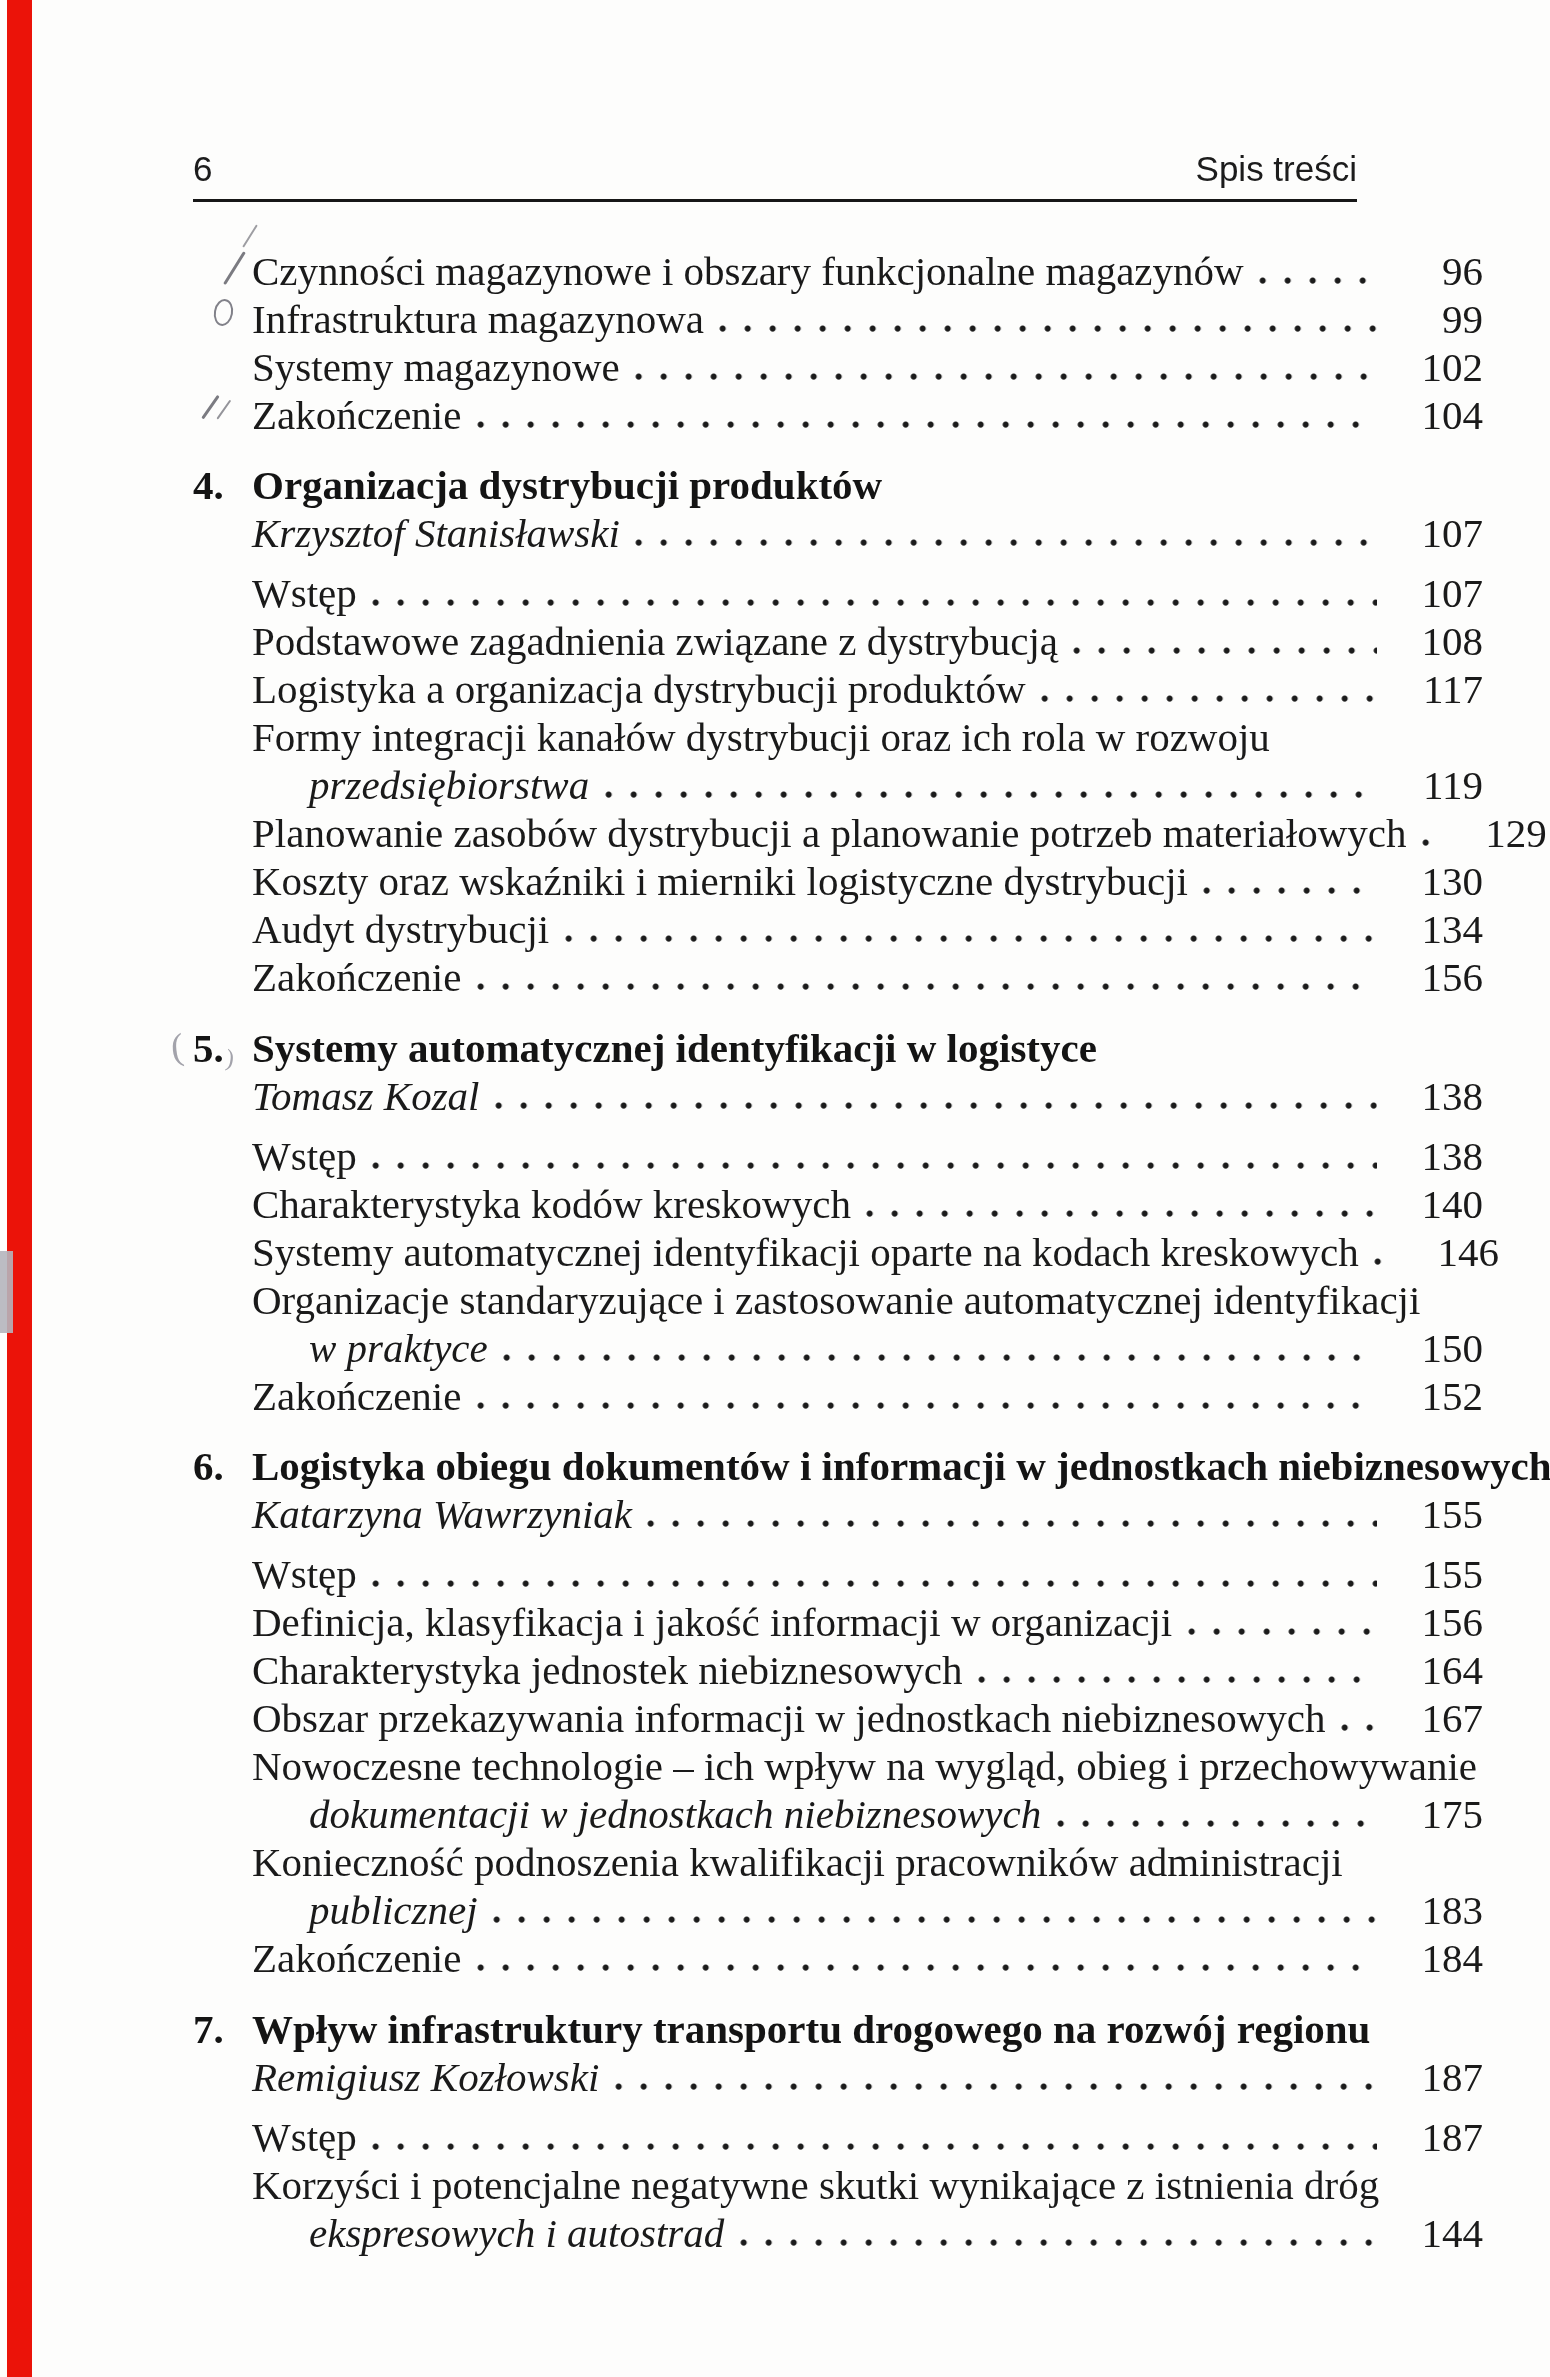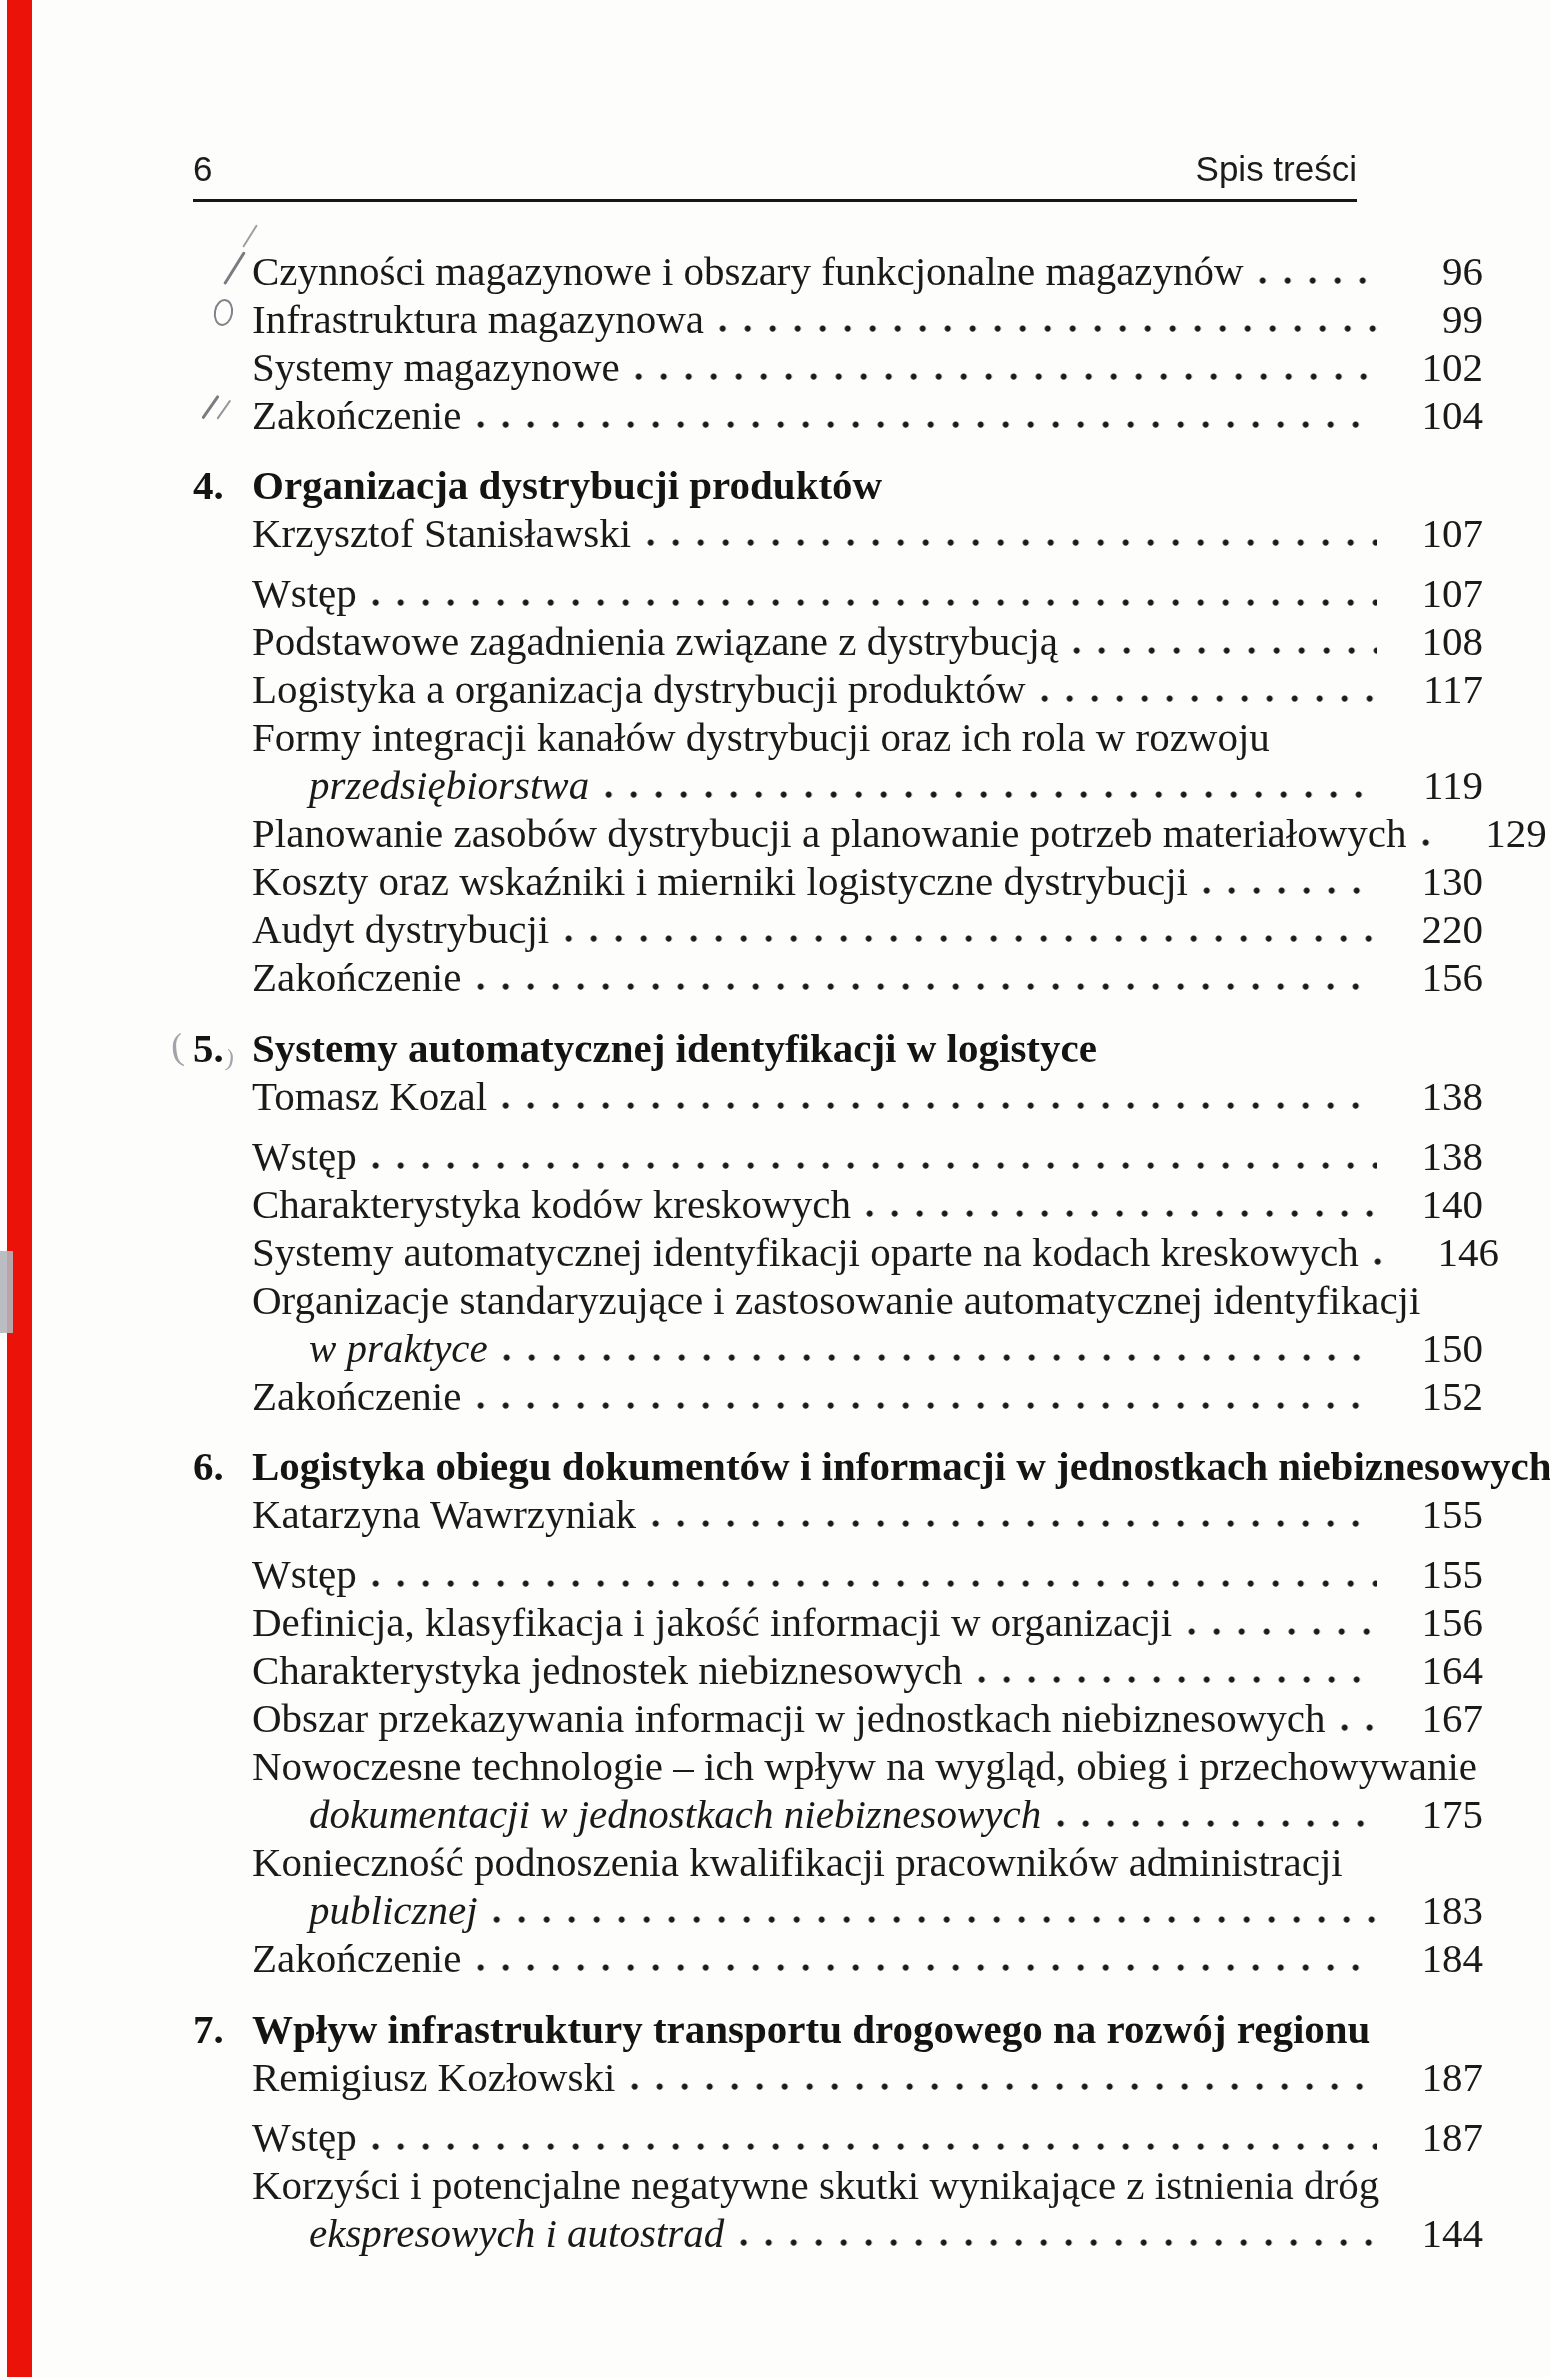--- a/index.html
+++ b/index.html
@@ -35,21 +35,21 @@
   .label{flex:0 0 auto;}
   .label.ind{padding-left:57px;font-style:italic;}
   .leader{
     flex:1 1 auto;min-width:24px;margin:0 12px 0 10.4px;align-self:stretch;
     background-image:radial-gradient(circle at 3.5px 3.5px,#1b1b1b 2.5px,transparent 3.5px);
     background-size:25px 7.8px;background-repeat:repeat-x;background-position:5.2px 30px;
   }
   .pg{flex:0 0 94px;text-align:right;}
   .trow{font-weight:bold;margin-top:22.6px;color:#141414;}
   .trow .num{flex:0 0 59px;}
-  .arow .label{text-align:right;}
+  .arow .label{font-style:italic;text-align:right;}
   .items{margin-top:12px;}
 </style>
 </head>
 <body>
 
 <div class="page">
   <div class="scan-bar" style="background: rgb(235, 19, 9);"></div>
   <div class="scan-patch" style="background: rgb(181, 181, 189);"></div>
 
   <div class="pencil slash-a"></div>
@@ -128,21 +128,21 @@
             <span class="pg">129</span>
           </div>
           <div class="row">
             <span class="label">Koszty oraz wskaźniki i mierniki logistyczne dystrybucji</span>
             <span class="leader"></span>
             <span class="pg">130</span>
           </div>
           <div class="row">
             <span class="label">Audyt dystrybucji</span>
             <span class="leader"></span>
-            <span class="pg">220</span>
+            <span class="pg">134</span>
           </div>
           <div class="row">
             <span class="label">Zakończenie</span>
             <span class="leader"></span>
             <span class="pg">156</span>
           </div>
         </div>
       </section>
       <section class="sec">
         <div class="row trow">

